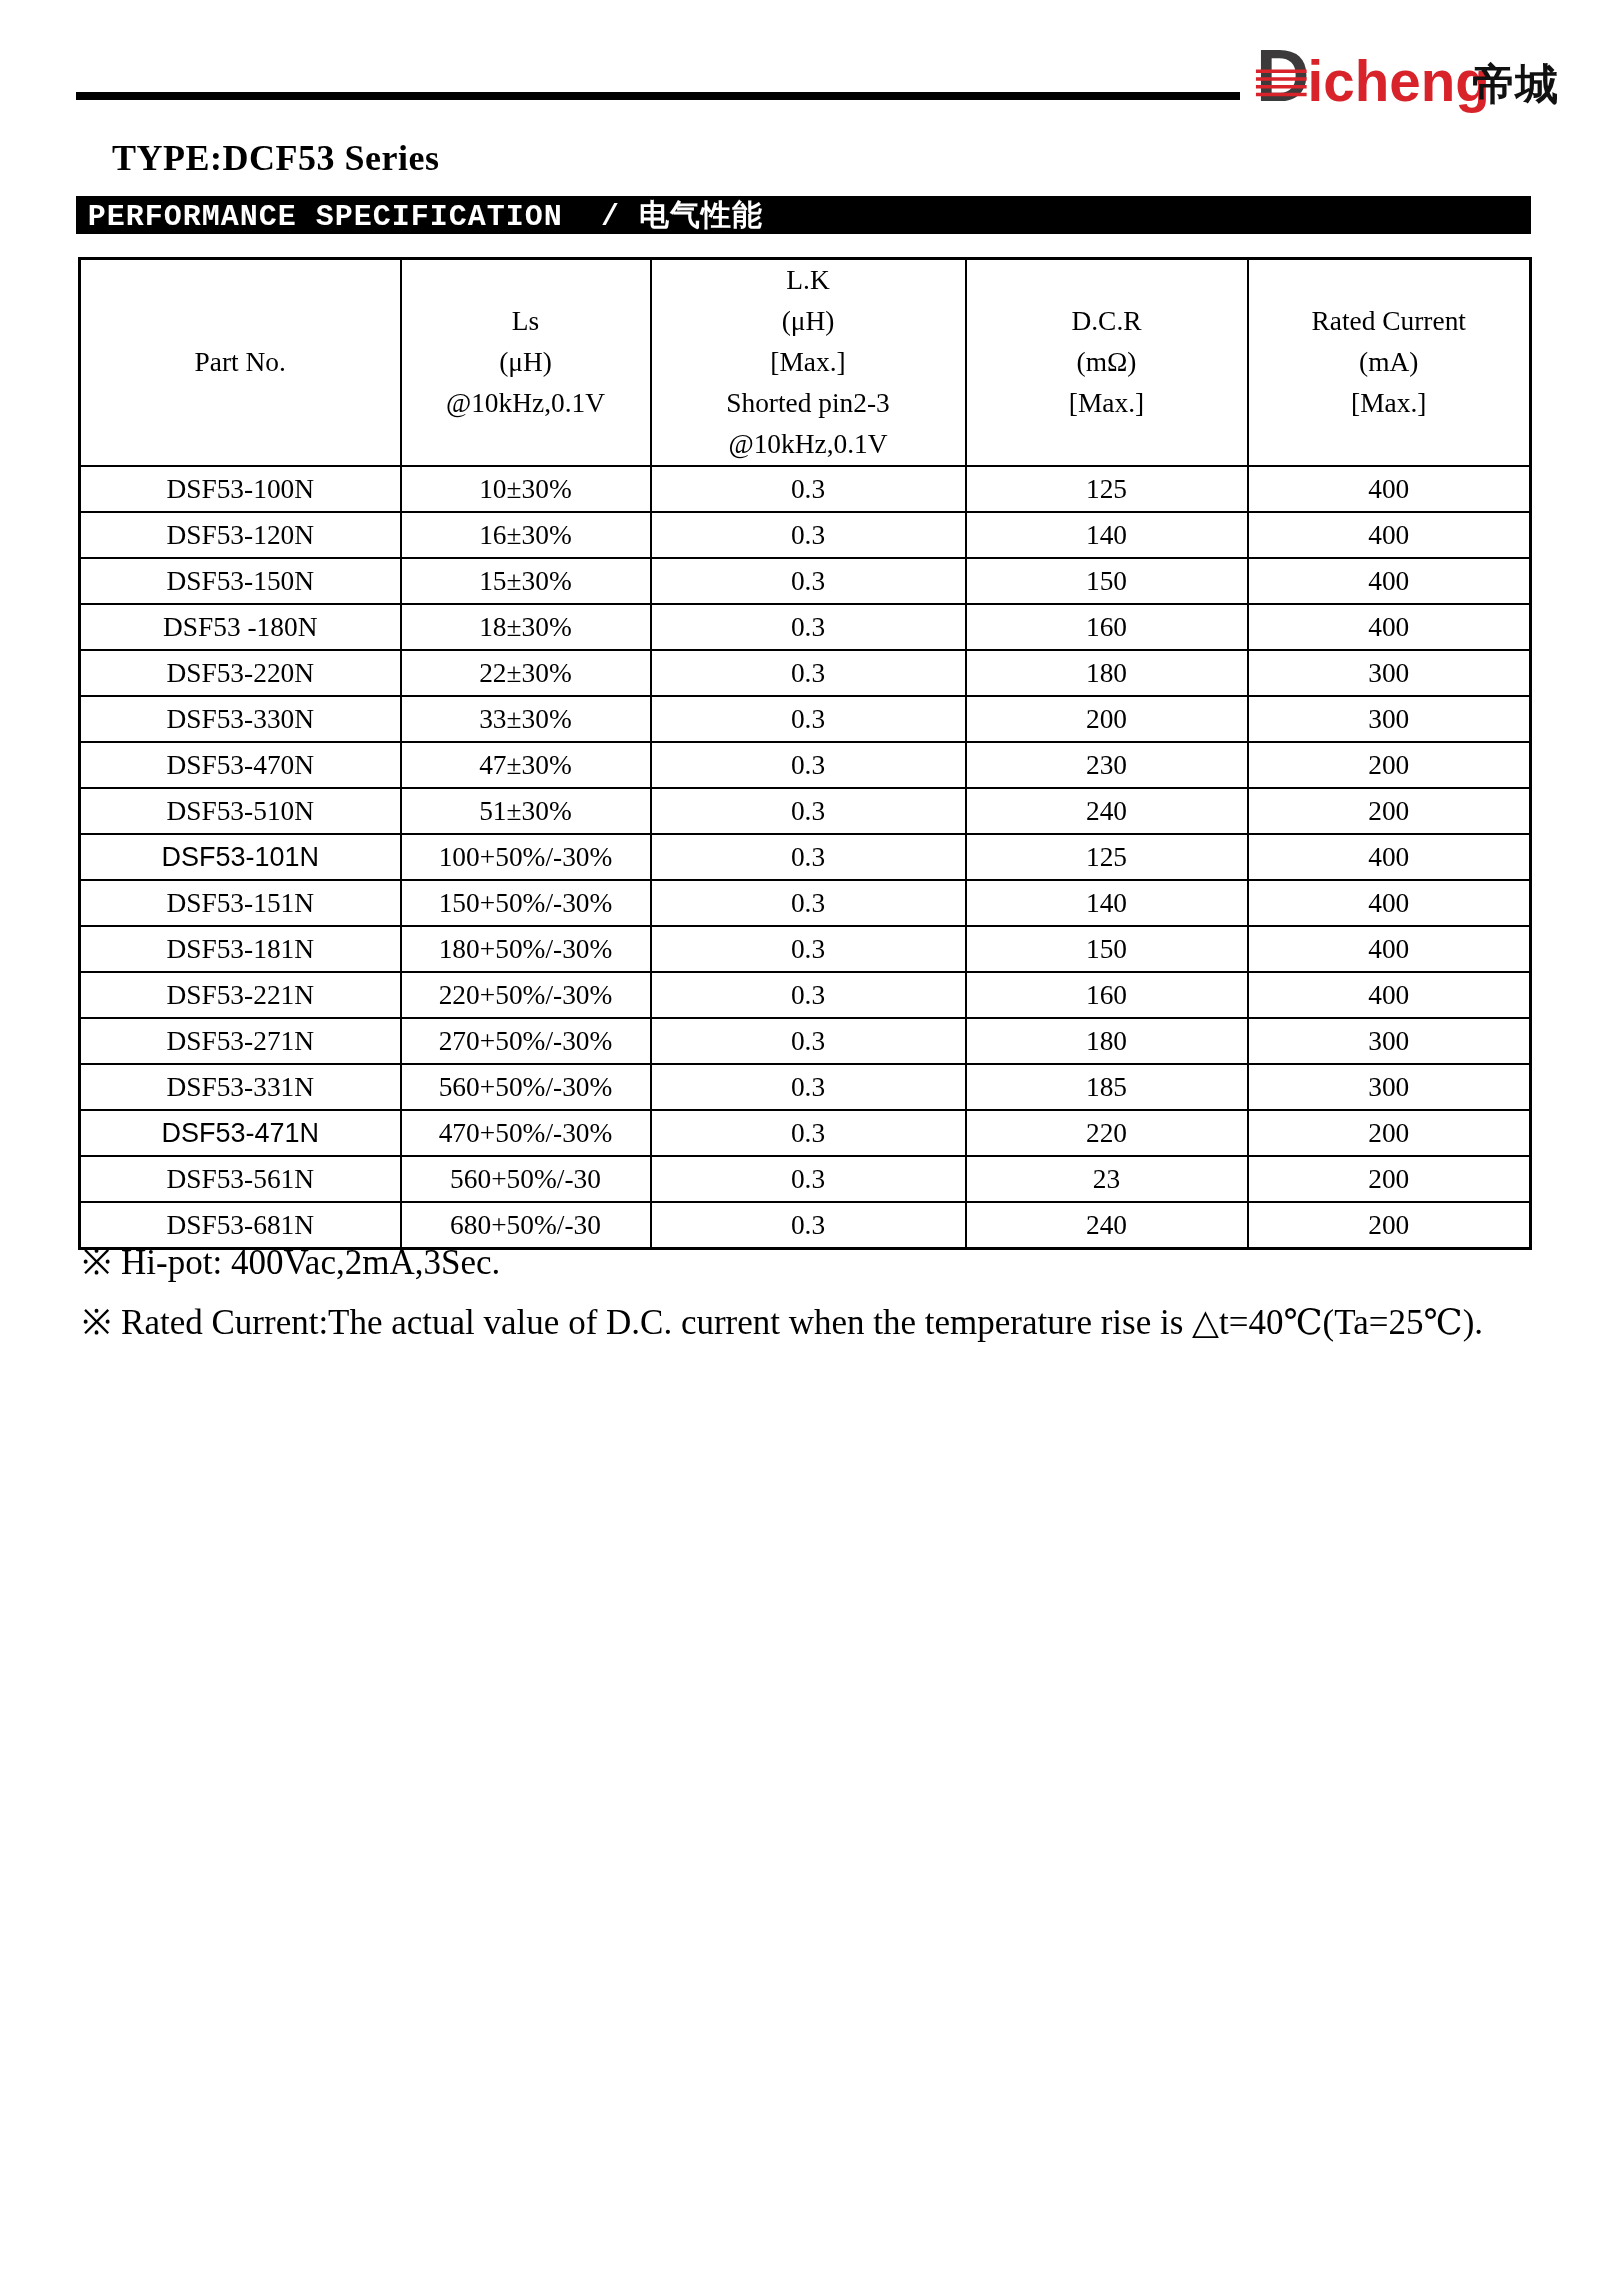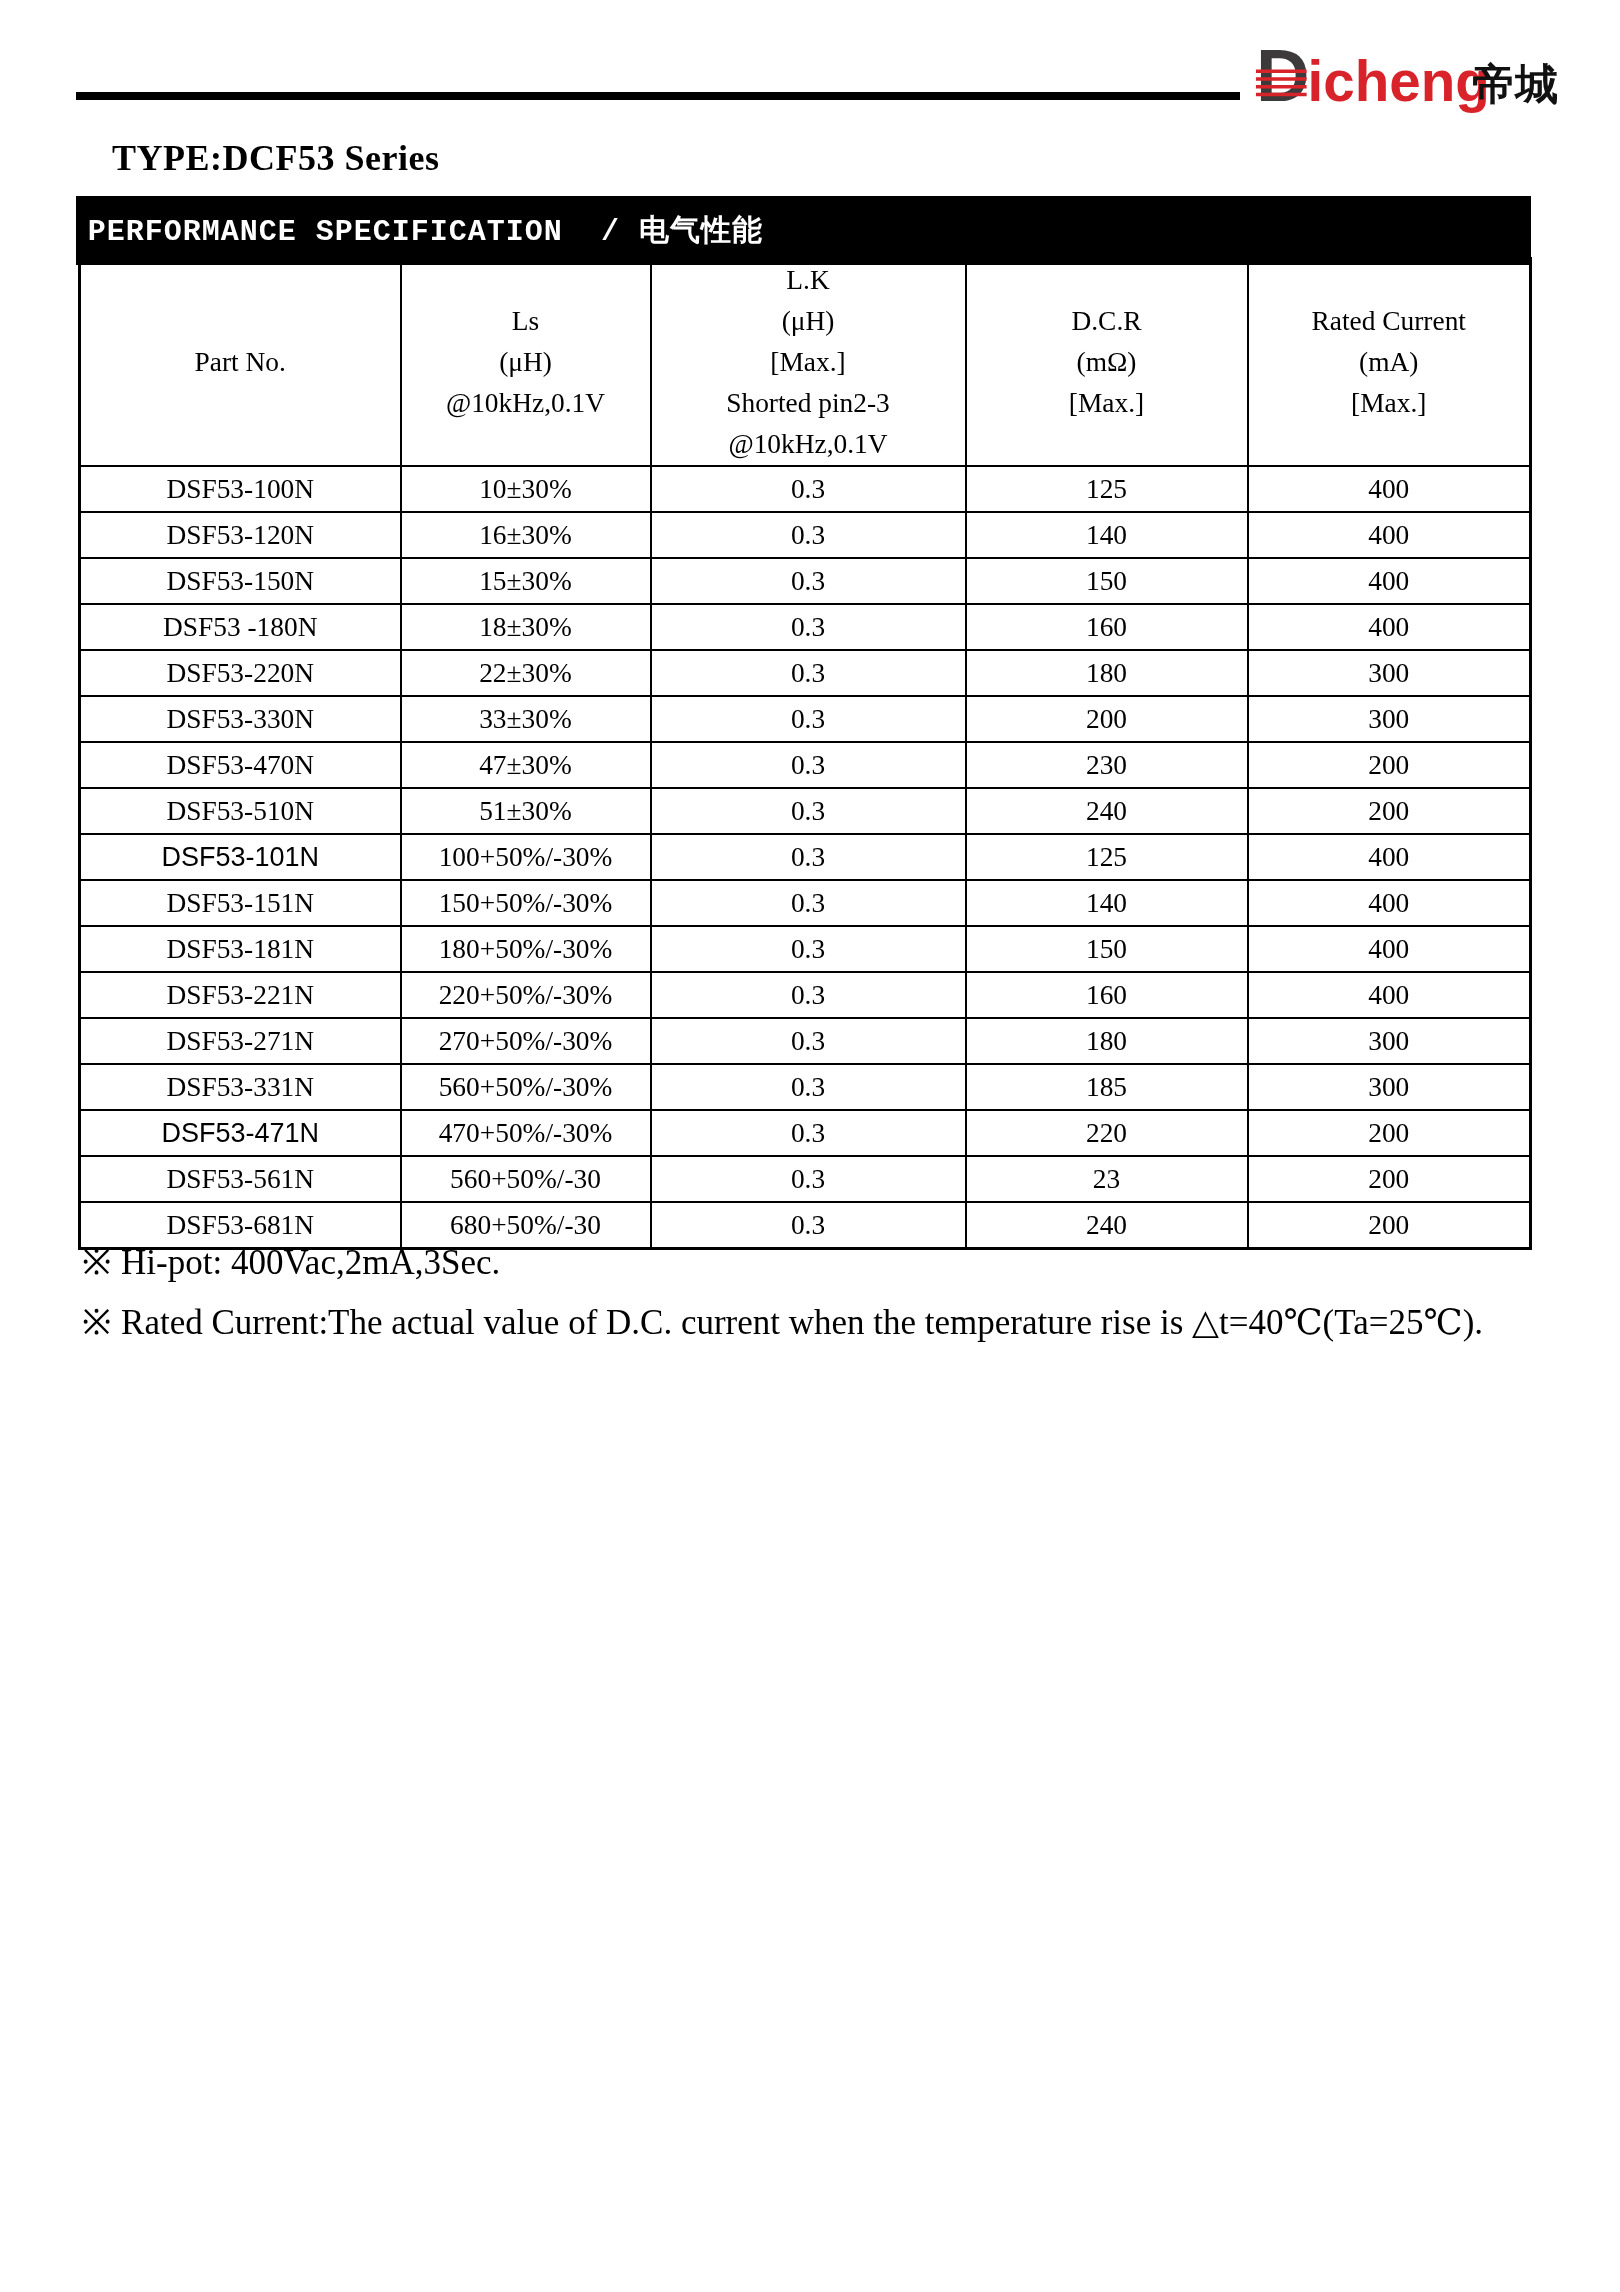--- a/index.html
+++ b/index.html
@@ -35,21 +35,21 @@
     font-size: 36px;
     font-weight: bold;
     letter-spacing: 0.5px;
     margin-left: 36px;
   }
 
   
   .section-bar {
     position: absolute;
     left: 76px; top: 196px;
-    width: 1455px; height: 69px;
+    width: 1455px; height: 38px;
     background: #000;
     display: flex;
     align-items: center;
   }
   .section-bar .bar-text {
     color: #fff;
     font-family: "Liberation Mono", "DejaVu Sans Mono", monospace;
     font-size: 30px;
     font-weight: bold;
     padding-left: 11.8px;

